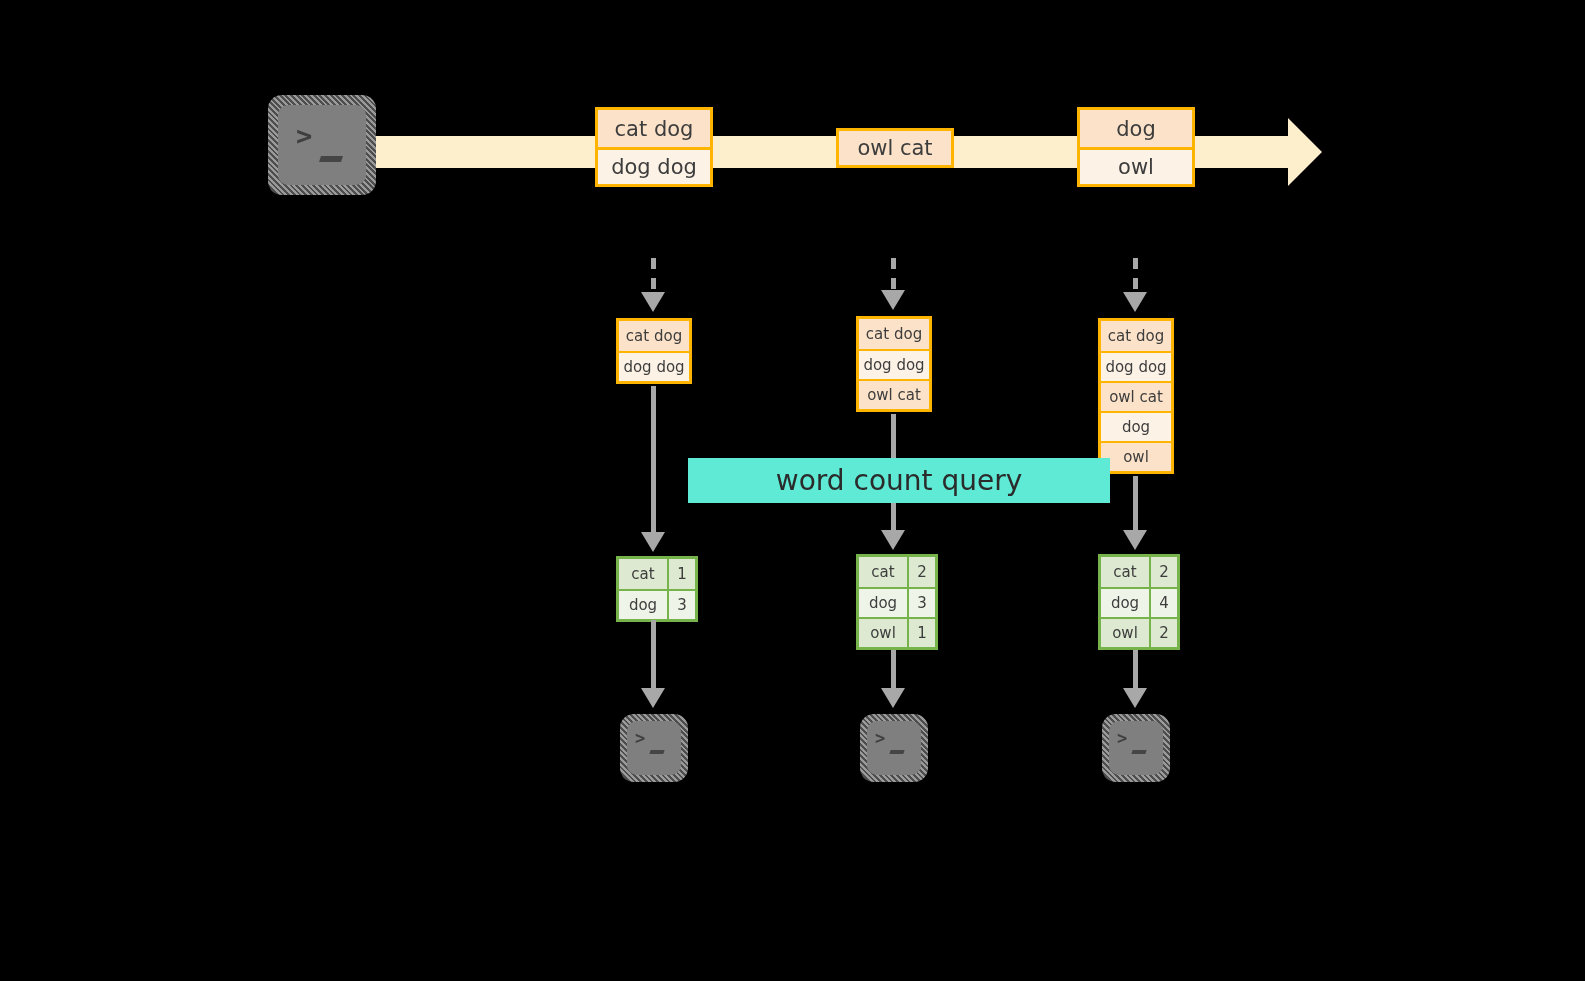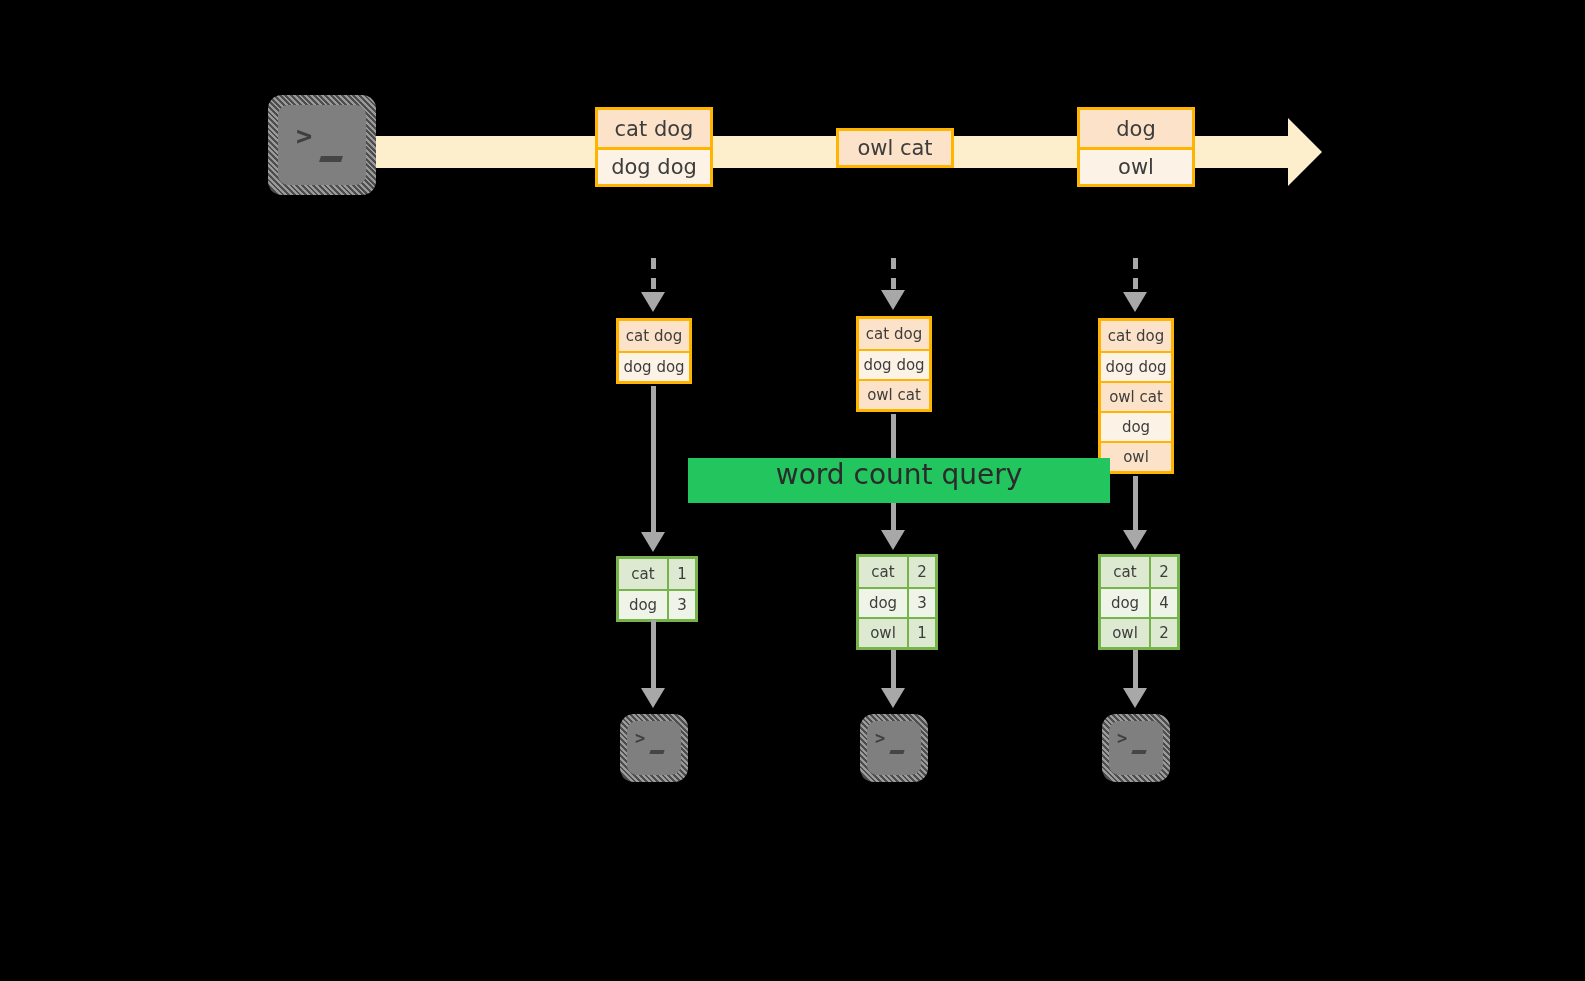--- a/index.html
+++ b/index.html
@@ -51,21 +51,21 @@
   .rrow.shadeB .rcell{background:#eef4e8;}
 
   
   .vline{position:absolute;background:#a8a8a8;width:5px;}
   .vdash{position:absolute;width:5px;
      background:repeating-linear-gradient(to bottom,#a8a8a8 0 11px,transparent 11px 20px);}
   .vhead{position:absolute;width:0;height:0;border-left:12px solid transparent;
          border-right:12px solid transparent;border-top:20px solid #a8a8a8;}
 
   
-  .label-band{position:absolute;background:#22c55e;display:flex;}
+  .label-band{position:absolute;background:#5eead4;display:flex;align-items:center;}
   .label-text{color:#2b2b2b;white-space:nowrap;}
 </style>
 </head>
 <body>
 
 <div class="stage">
 
   <div class="abs stream-band" style="left:368px;top:136px;width:922px;height:32px;"></div>
   <div class="abs stream-head" style="left:1288px;top:118px;"></div>
 

